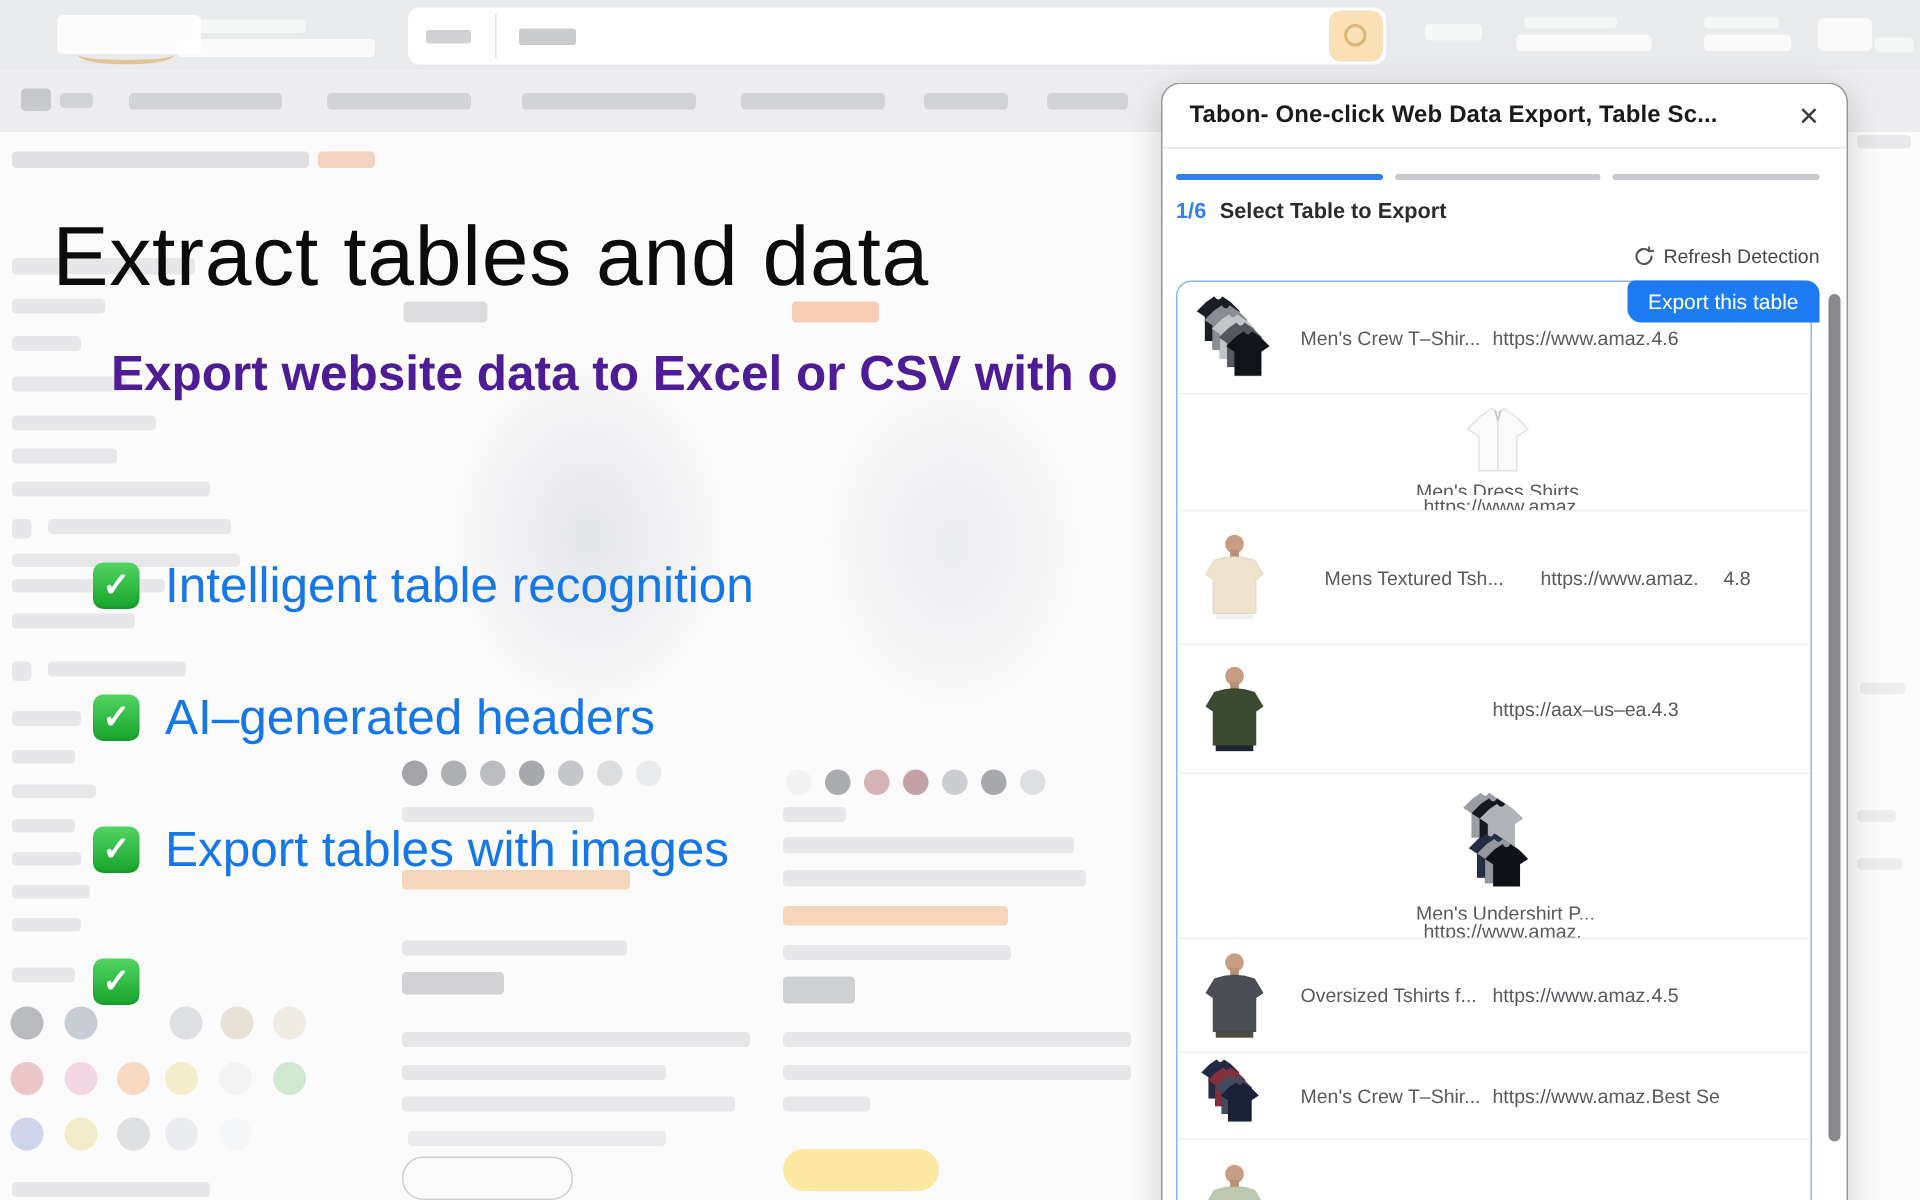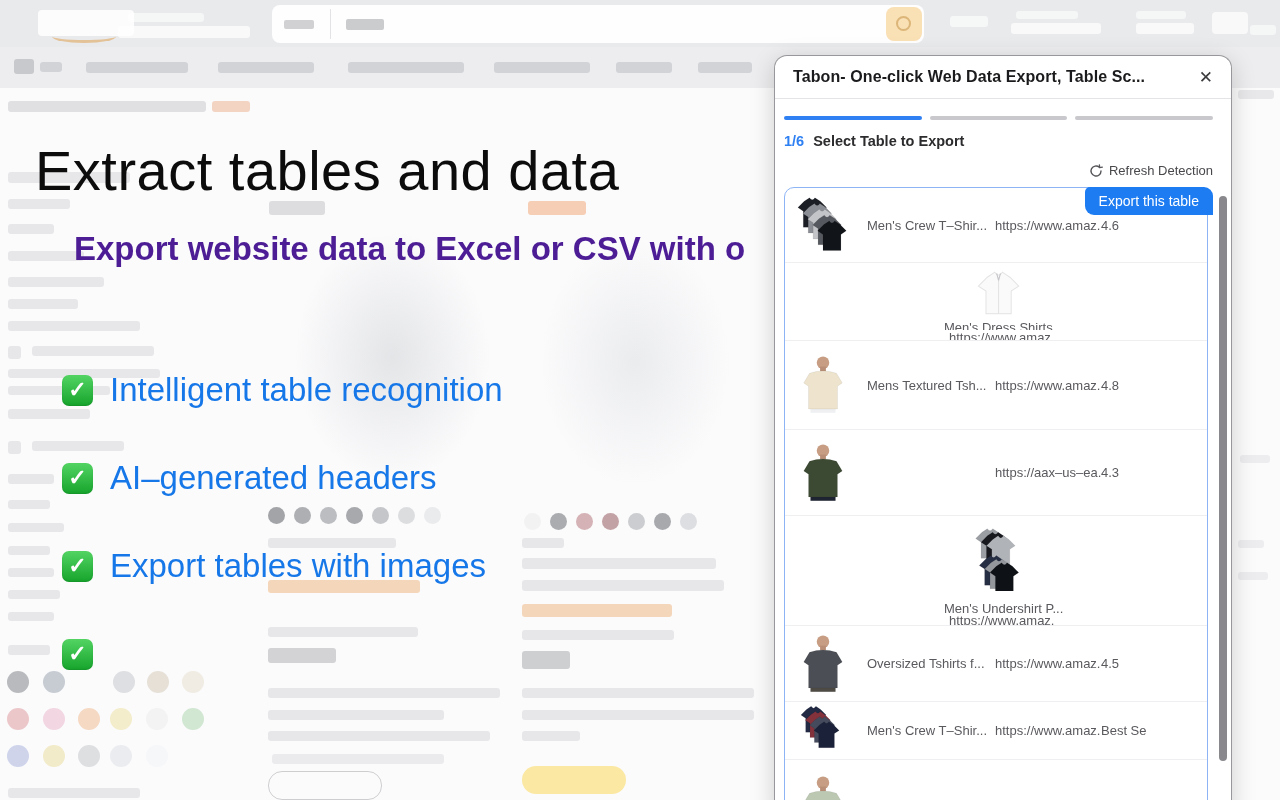--- a/index.html
+++ b/index.html
@@ -62,21 +62,21 @@
   .step-num{color:#2f80f2;margin-right:9px;}
   .refresh-row{margin-top:14px;display:flex;justify-content:flex-end;align-items:center;
     gap:6px;font-size:13px;color:#48484c;cursor:pointer;}
   .table-wrap{position:relative;margin-top:9px;}
   .data-table{width:424px;box-sizing:border-box;border:1.5px solid #8db5f6;border-radius:10px;
     background:#fff;overflow:hidden;}
   .t-row{display:flex;align-items:center;padding-left:12px;border-bottom:1px solid #efeff1;
     box-sizing:border-box;}
   .t-row:nth-of-type(1){height:75px;}
   .t-row:nth-of-type(2){height:78px;flex-direction:column;}
-  .t-row:nth-of-type(3){height:89px;}
+  .t-row:nth-of-type(3){height:89px;gap:16px;}
   .t-row:nth-of-type(4){height:86px;}
   .t-row:nth-of-type(5){height:110px;flex-direction:column;}
   .t-row:nth-of-type(6){height:76px;}
   .t-row:nth-of-type(7){height:58px;}
   .t-row:nth-of-type(8){height:90px;border-bottom:none;}
   .thumb{width:58px;height:100%;display:flex;align-items:center;justify-content:flex-start;}
   .thumb svg{width:52px;max-height:94%;}
   .cell{font-size:13px;color:#59595e;white-space:nowrap;overflow:hidden;}
   .cell.name{width:140px;padding-left:12px;box-sizing:border-box;}
   .cell.url{width:106px;}

